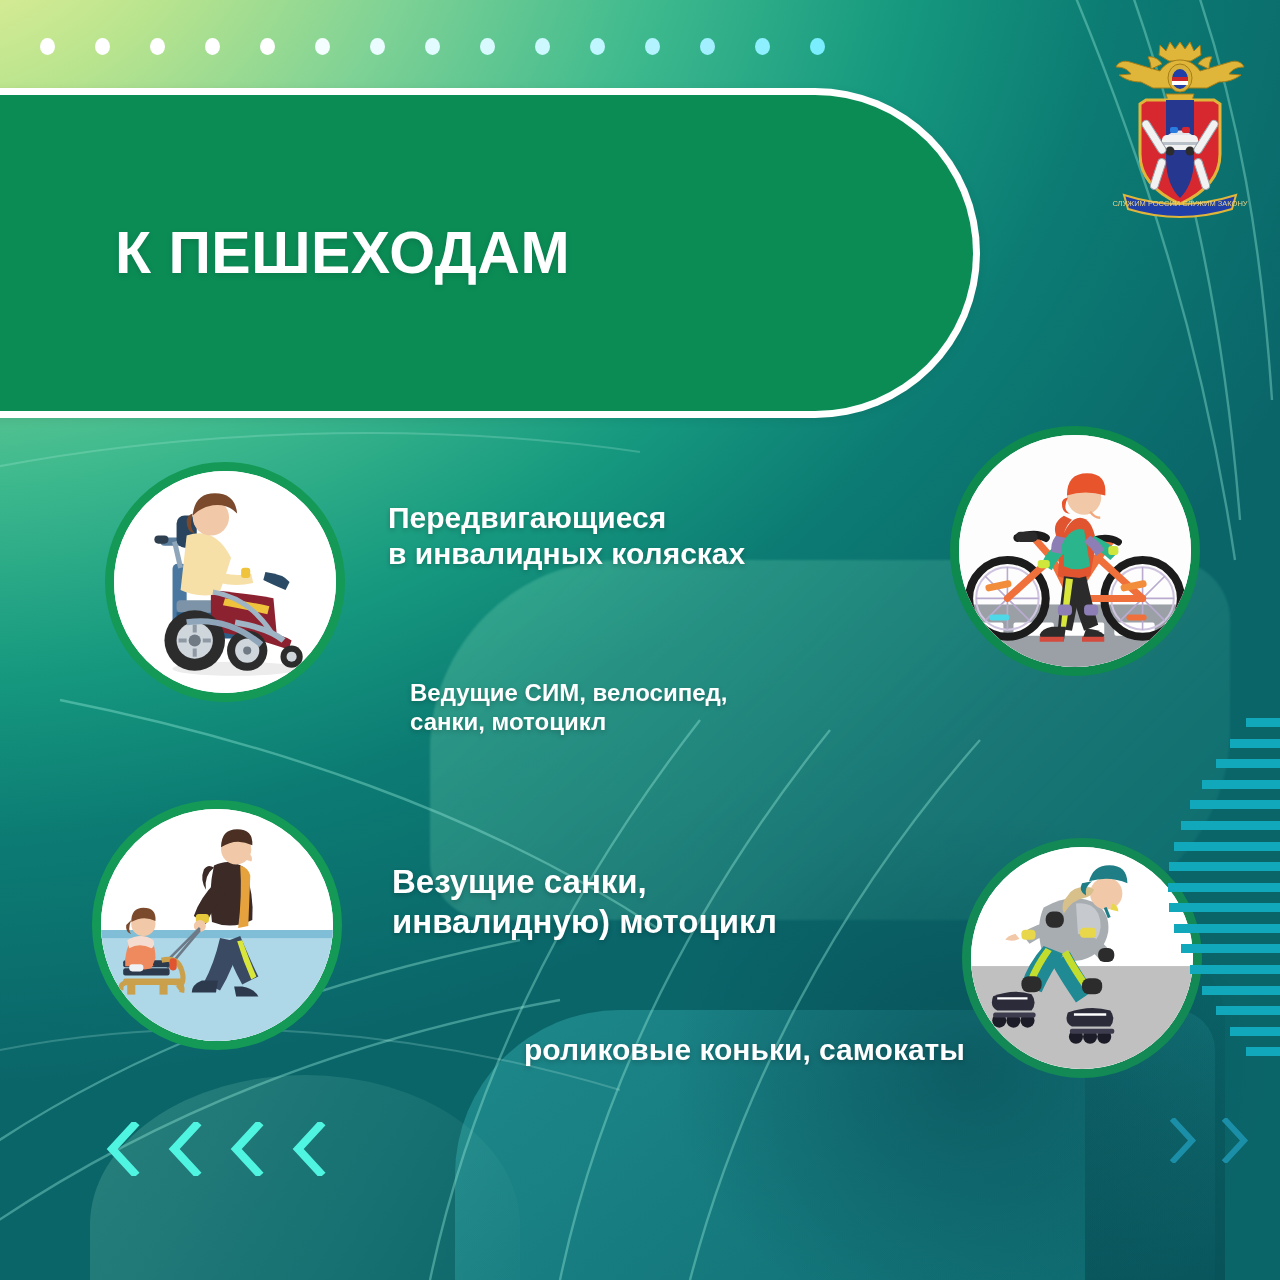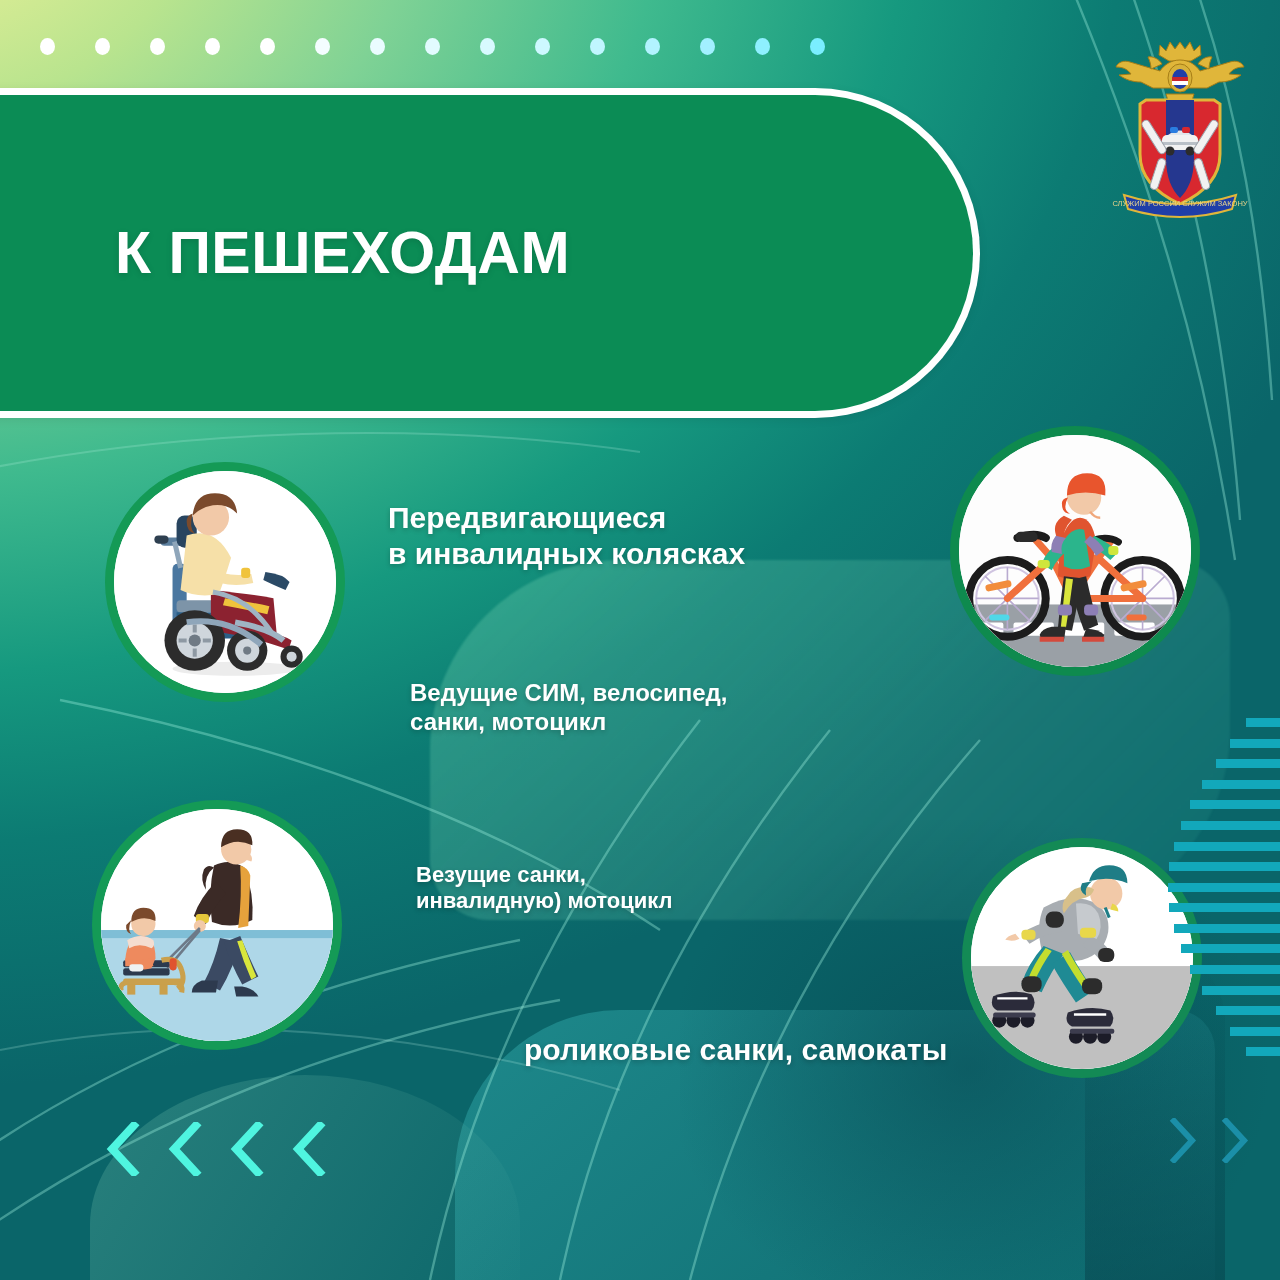--- a/index.html
+++ b/index.html
@@ -74,21 +74,21 @@
   .c-sled {left:92px;top:800px;width:250px;height:250px;}
   .c-roll {left:962px;top:838px;width:240px;height:240px;border-color:#138a55;}
 
   
   .tb{
     position:absolute;color:#ffffff;font-weight:bold;
     line-height:1.20;text-shadow:0 2px 5px rgba(0,0,0,.22);
   }
   .tb-1{left:388px;top:500px;font-size:30px;}
   .tb-2{left:410px;top:670px;font-size:24px;margin-top:9px;}
-  .tb-3{left:416px;top:862px;font-size:22px;}
+  .tb-3{left:392px;top:862px;font-size:33px;}
   .tb-4{left:524px;top:1032px;font-size:30px;}
 
   
   .chev{position:absolute;pointer-events:none;}
   .chev-left{left:105px;top:1122px;display:flex;gap:26px;}
   .chev-right{left:1168px;top:1118px;display:flex;gap:22px;}
 
   
   .bars{position:absolute;right:0;top:718px;width:112px;height:350px;}
   .bars i{position:absolute;right:0;height:9px;background:#12a8bb;display:block;}
@@ -436,21 +436,21 @@
     <div>Ведущие СИМ, велосипед,</div>
     <div>санки, мотоцикл</div>
   </div>
 
   <div class="tb tb-3">
     <div>Везущие санки,</div>
     <div>инвалидную) мотоцикл</div>
   </div>
 
   <div class="tb tb-4">
-    <div>роликовые санки, самокаты</div>
+    <div>роликовые коньки, самокаты</div>
   </div>
 
   <div class="chev chev-left">
       <span><svg viewBox="0 0 40 60" width="36" height="54">
           <path d="M32,4 L8,30 L32,56" fill="none" stroke="#4ff5e0" stroke-width="9" stroke-linecap="square" stroke-linejoin="miter"></path>
         </svg></span>
       <span><svg viewBox="0 0 40 60" width="36" height="54">
           <path d="M32,4 L8,30 L32,56" fill="none" stroke="#4ff5e0" stroke-width="9" stroke-linecap="square" stroke-linejoin="miter"></path>
         </svg></span>
       <span><svg viewBox="0 0 40 60" width="36" height="54">

